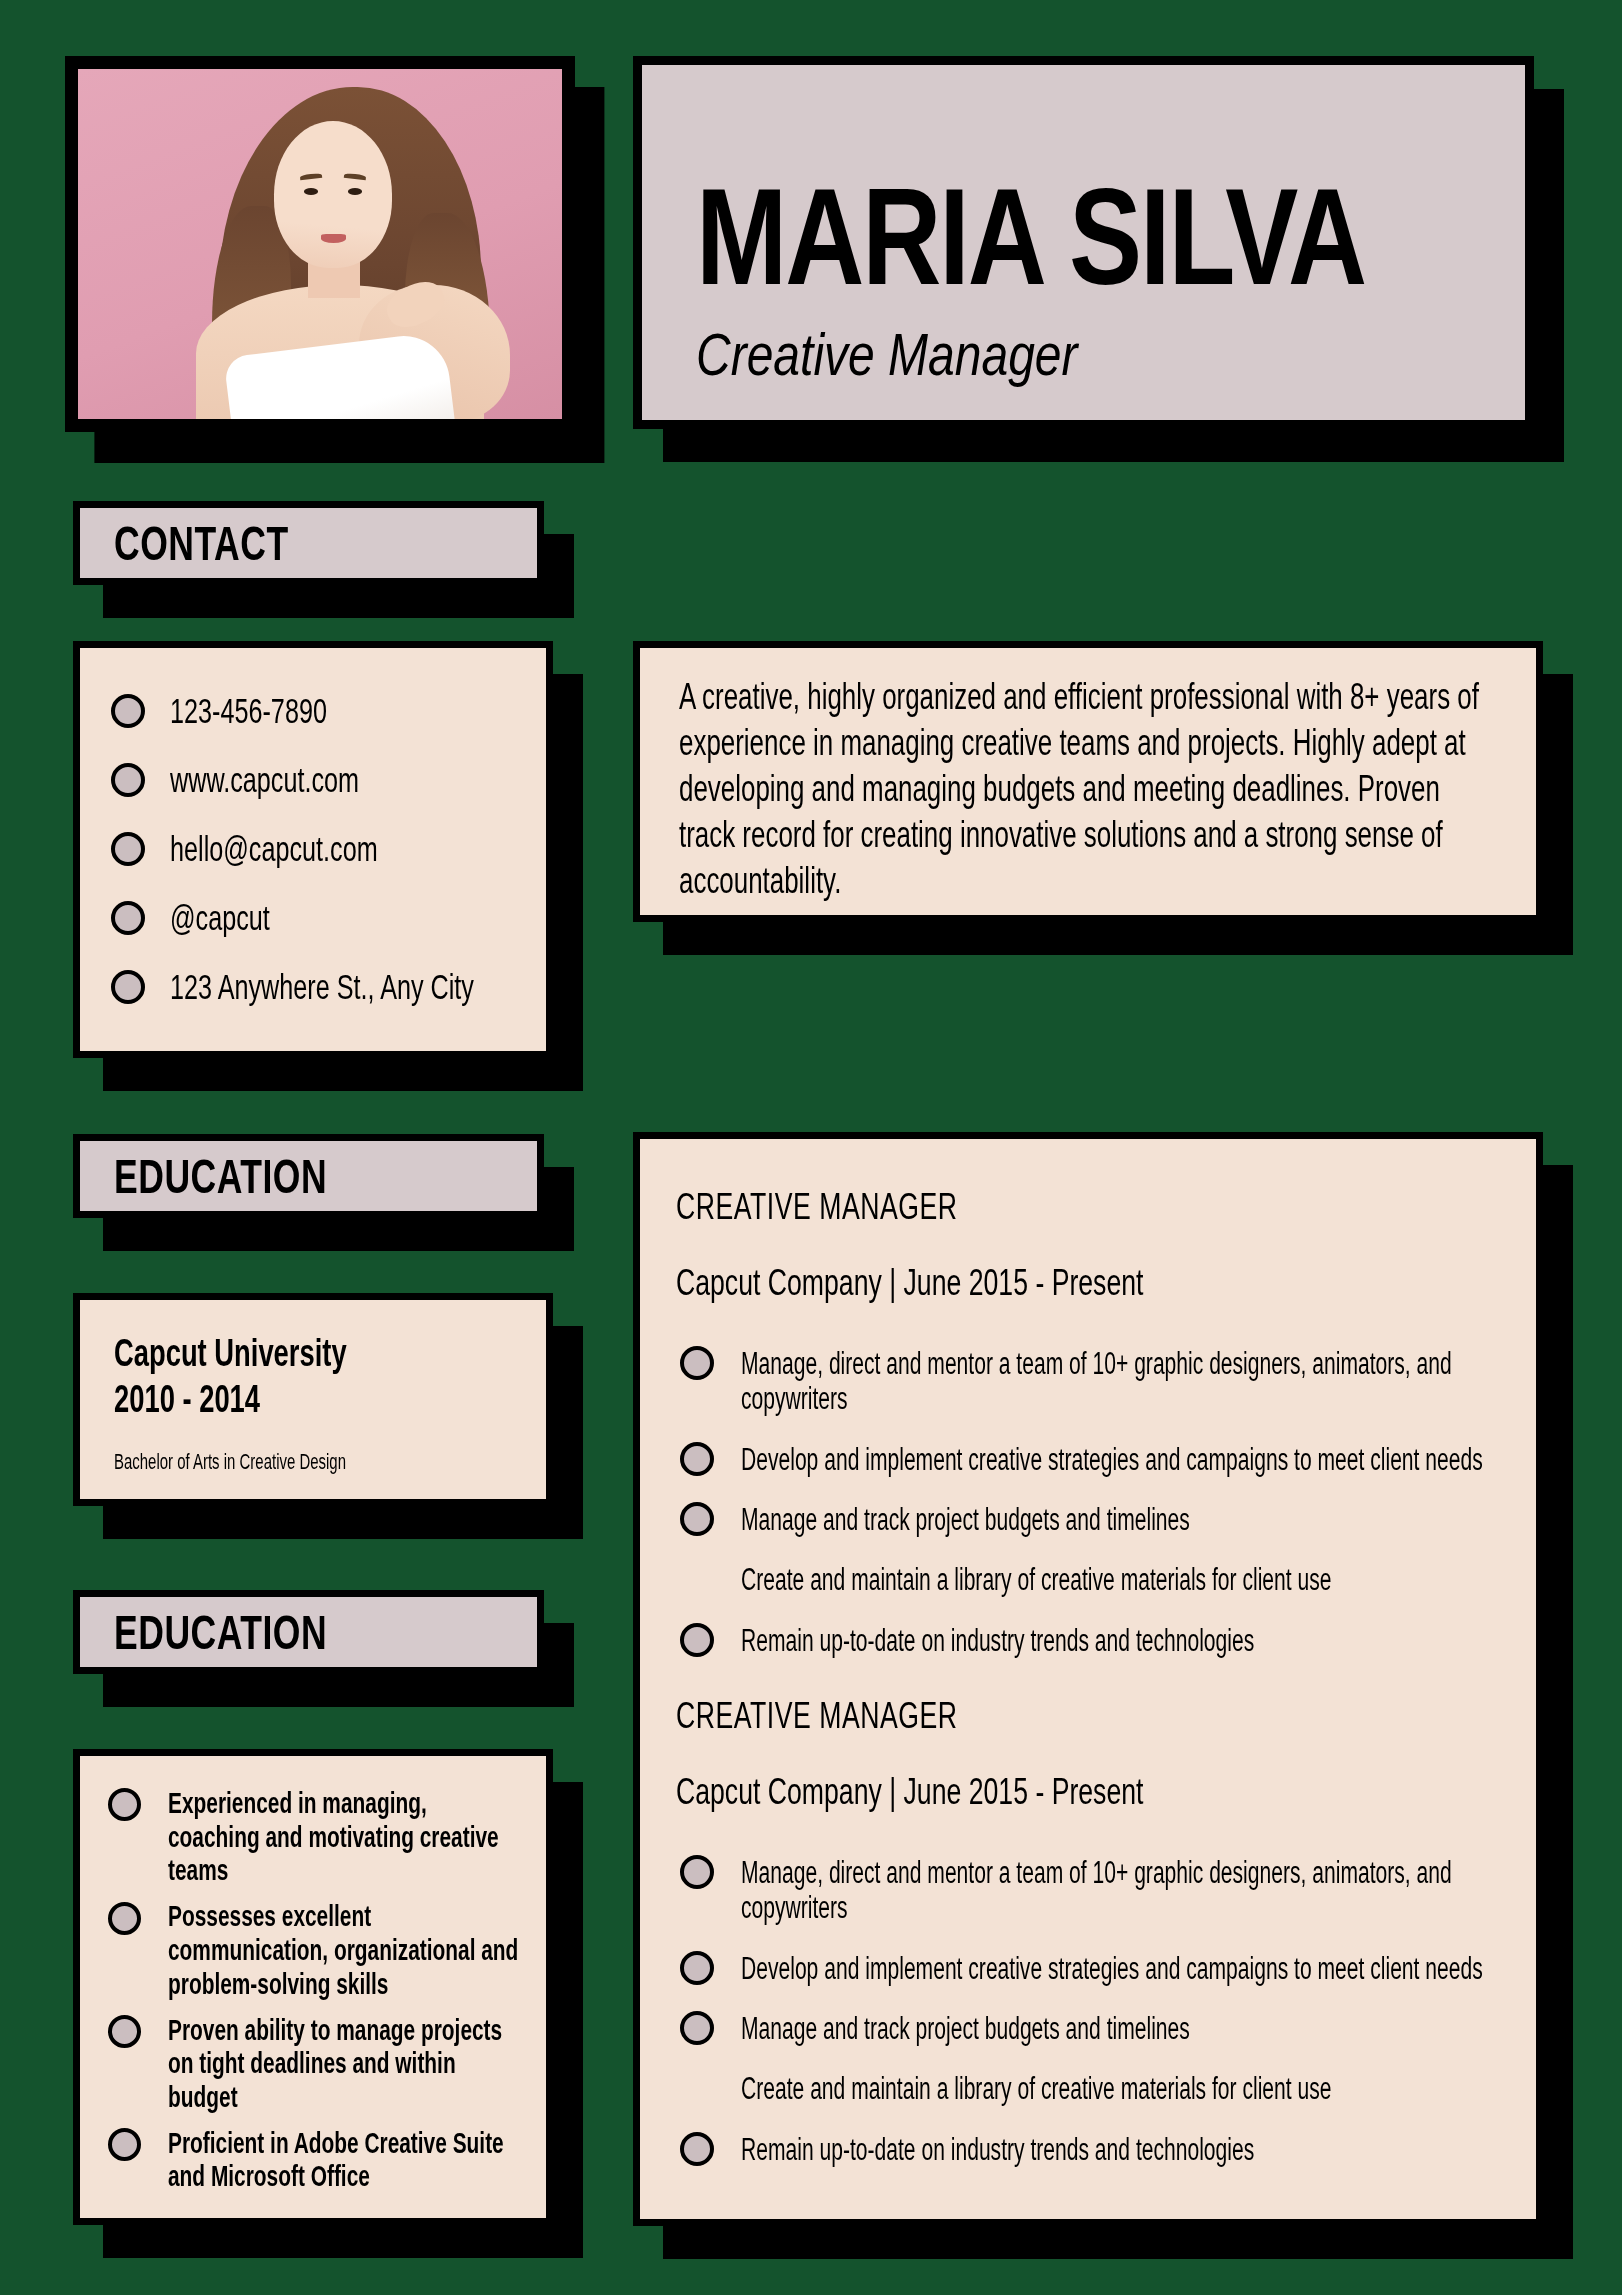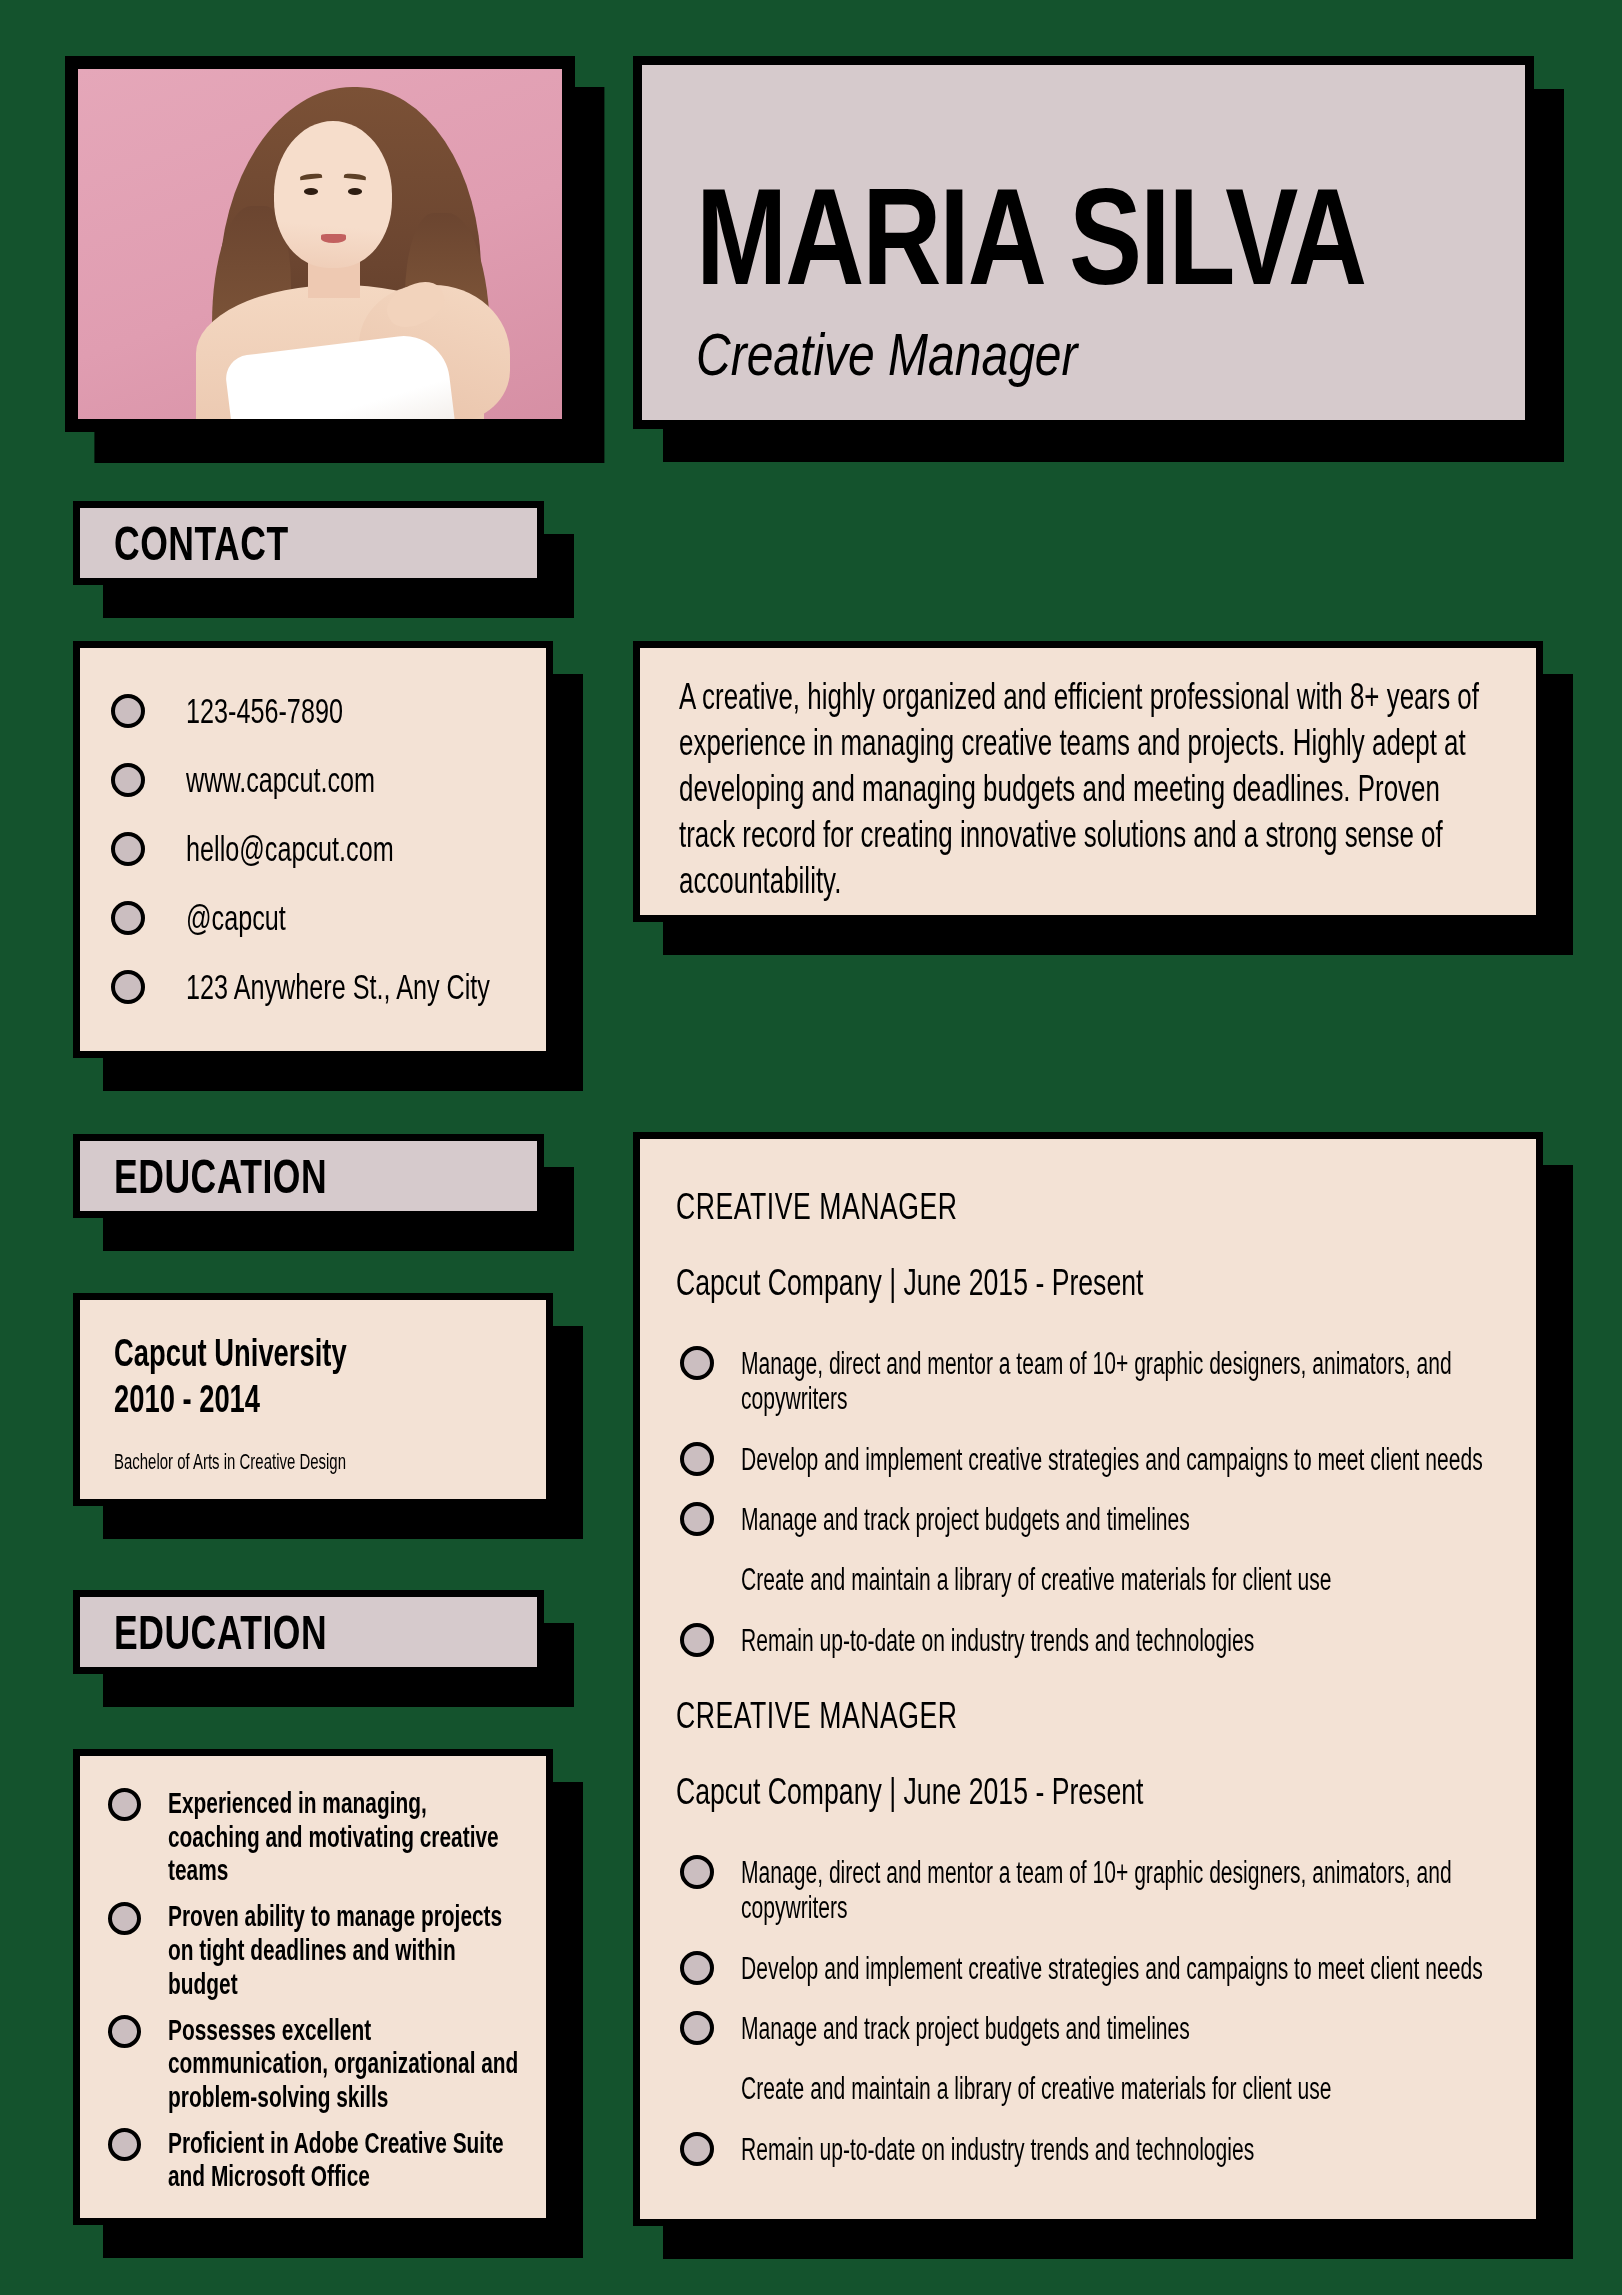--- a/index.html
+++ b/index.html
@@ -100,21 +100,21 @@
   .dot {
     box-sizing:border-box; width:34px; height:34px; flex:none;
     border:4.6px solid #000; border-radius:50%; background:#cbbec0;
   }
   .contact-box {
     position:absolute; left:73px; top:641px; width:480px; height:417px;
     box-sizing:border-box; border:7.9px solid #000; background:#f3e2d5;
     box-shadow:30px 33px 0 0 #000;
     display:flex; flex-direction:column; gap:29px; padding:43px 31px;
   }
-  .contact-row { display:flex; align-items:center; gap:41px; }
+  .contact-row { display:flex; align-items:center; gap:25px; }
   .contact-row .txt { font-size:35px; }
   .edu-box {
     position:absolute; left:73px; top:1293px; width:480px; height:213px;
     box-sizing:border-box; border:7.9px solid #000; background:#f3e2d5;
     box-shadow:30px 33px 0 0 #000; padding:30px 34px;
   }
   .edu-school { font-size:38px; font-weight:700; line-height:1.22; }
   .edu-degree { margin-top:26px; font-size:22px; }
   .skills-box {
     position:absolute; left:73px; top:1749px; width:480px; height:476px;
@@ -240,26 +240,26 @@
 
   <div class="skills-box">
 
       <div class="skill-row">
         <span class="dot" style="background: rgb(203, 190, 192);"></span>
         <div class="txt blk72">Experienced in managing, coaching and motivating creative teams</div>
       </div>
 
       <div class="skill-row">
         <span class="dot" style="background: rgb(203, 190, 192);"></span>
+        <div class="txt blk72">Possesses excellent communication, organizational and problem-solving skills</div>
+      </div>
+
+      <div class="skill-row">
+        <span class="dot" style="background: rgb(203, 190, 192);"></span>
         <div class="txt blk72">Proven ability to manage projects on tight deadlines and within budget</div>
-      </div>
-
-      <div class="skill-row">
-        <span class="dot" style="background: rgb(203, 190, 192);"></span>
-        <div class="txt blk72">Possesses excellent communication, organizational and problem-solving skills</div>
       </div>
 
       <div class="skill-row">
         <span class="dot" style="background: rgb(203, 190, 192);"></span>
         <div class="txt blk72">Proficient in Adobe Creative Suite and Microsoft Office</div>
       </div>
 
     </div>
 
   <div class="work-box">

